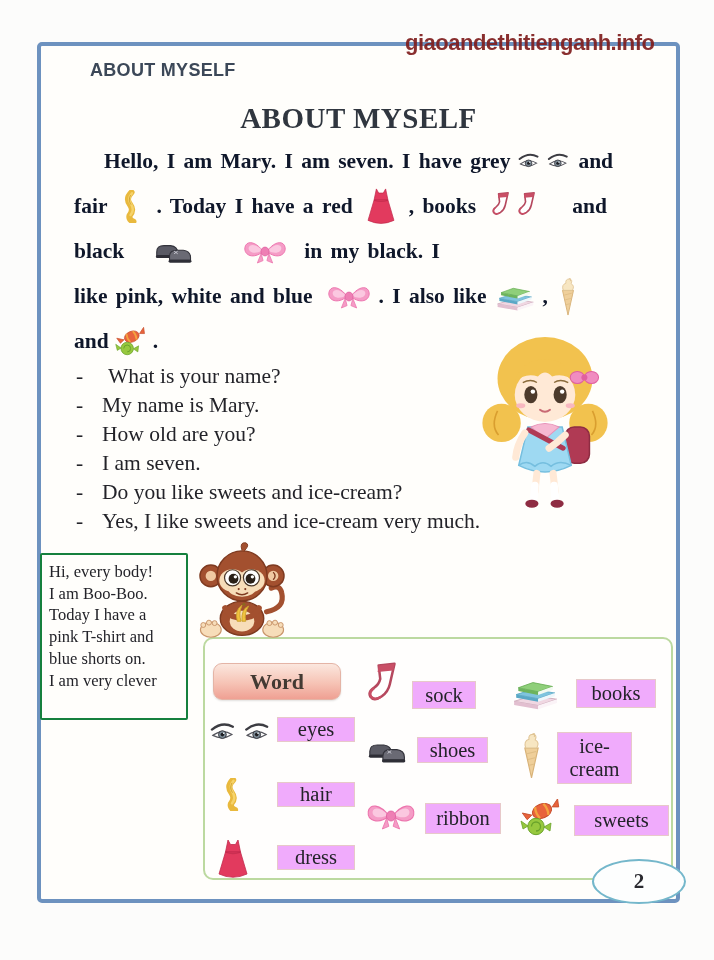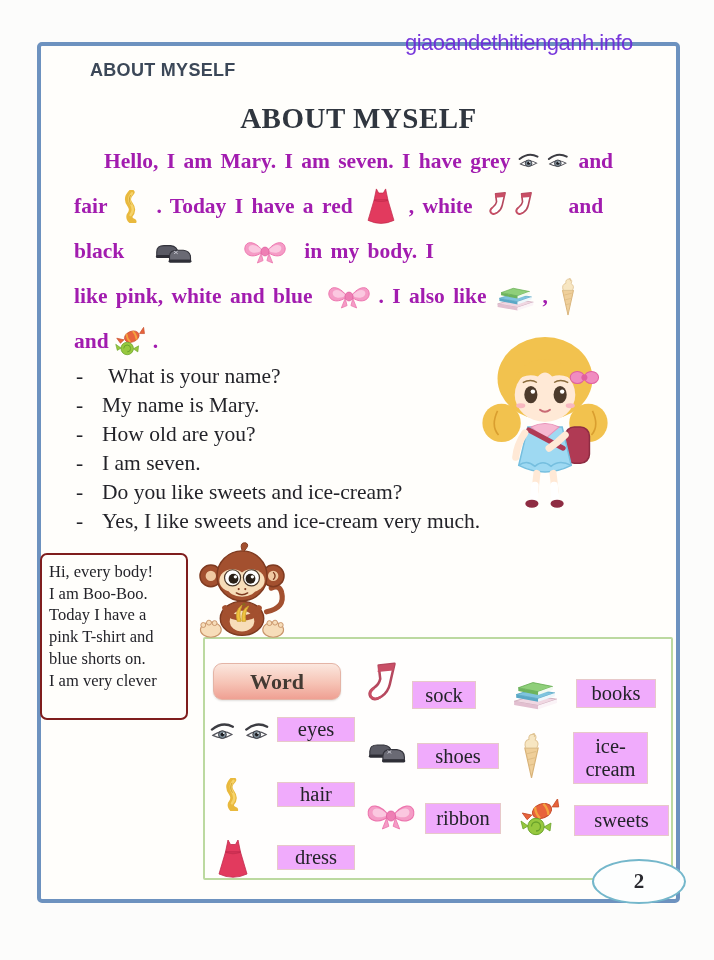--- a/index.html
+++ b/index.html
@@ -8,61 +8,61 @@
   .abs { position:absolute; }
 
   .page-frame {
     left:37px; top:42px; width:643px; height:861px;
     border:4px solid #6d92bf; border-radius:5px;
     background:#fffefb;
   }
   .watermark {
     left:405px; top:30px; width:300px;
     font-family:"Liberation Sans", sans-serif;
-    font-weight:normal; font-size:22px; letter-spacing:-0.5px;
-    color:#6d28d9; opacity:0.92; z-index:5;
+    font-weight:bold; font-size:22px; letter-spacing:-0.5px;
+    color:#7f1d1d; opacity:0.92; z-index:5;
   }
   .small-header {
     left:90px; top:60px;
     font-family:"Liberation Sans", sans-serif;
     font-weight:bold; font-size:18px; letter-spacing:0.3px;
     color:#3c4858;
   }
   .main-title {
     left:37px; top:102px; width:643px; text-align:center;
     font-weight:bold; font-size:29px; letter-spacing:0.5px;
     color:#30363f;
   }
 
   .para { left:74px; top:139px; width:575px; }
   .pline {
     display:flex; align-items:center; height:45px;
-    font-weight:bold; font-size:21.5px; color:#a21caf;
+    font-weight:bold; font-size:21.5px; color:#0f172a;
     word-spacing:3px; white-space:pre;
   }
   .pline .seg { display:inline-block; }
   .icon { display:inline-block; flex:0 0 auto; }
 
   .dialogue { left:74px; top:362px; width:480px; }
   .drow { display:flex; height:29px; align-items:center; font-size:21.5px; color:#232329; }
   .drow .dash { width:28px; padding-left:2px; }
 
   .speech-box {
     left:40px; top:553px; width:148px; height:167px;
-    border:2px solid #7f1d1d; border-radius:7px; background:#fffefb;
+    border:2px solid #15803d; border-radius:2px; background:#fffefb;
     padding:6px 7px; z-index:3;
   }
   .speech-line { font-size:16.5px; line-height:21.7px; color:#232329; }
 
   .girl-wrap { left:464px; top:330px; width:162px; height:202px; }
   .monkey-wrap { left:194px; top:540px; width:96px; height:102px; z-index:2; }
 
   .word-box {
     left:203px; top:637px; width:470px; height:243px;
-    border:2px solid #bcd9a0; border-radius:2px; background:#fffefd;
+    border:2px solid #bcd9a0; border-radius:10px; background:#fffefd;
   }
   .word-btn {
     left:8px; top:24px; width:128px; height:37px;
     background:linear-gradient(180deg,#fbe7de 0%, #f6c3b5 55%, #efa093 100%);
     border:1px solid #e4b4a6; border-radius:9px;
     display:flex; align-items:center; justify-content:center;
     font-weight:bold; font-size:22px; color:#433a33;
     box-shadow:0 1px 2px rgba(0,0,0,0.12);
   }
   .vlabel {
@@ -205,35 +205,35 @@
   </div>
   <div class="pline">
     <span class="seg">fair</span>
     <svg class="icon" style="width:17px;height:33px;margin:0 16px">
         <use href="#sym-hair"></use>
       </svg>
     <span class="seg">. Today I have a red</span>
     <svg class="icon" style="width:32px;height:37px;margin:0 12px">
         <use href="#sym-dress"></use>
       </svg>
-    <span class="seg">, white</span>
+    <span class="seg">, books</span>
     <svg class="icon" style="width:52px;height:34px;margin:0 30px 0 14px">
         <use href="#sym-socks"></use>
       </svg>
     <span class="seg">and</span>
   </div>
   <div class="pline">
     <span class="seg">black</span>
     <svg class="icon" style="width:42px;height:24px;margin:0 30px">
         <use href="#sym-shoes"></use>
       </svg>
     <svg class="icon" style="width:46px;height:29px;margin:0 16px">
         <use href="#sym-bow"></use>
       </svg>
-    <span class="seg">in my body. I</span>
+    <span class="seg">in my black. I</span>
   </div>
   <div class="pline">
     <span class="seg">like pink, white and blue</span>
     <svg class="icon" style="width:46px;height:29px;margin:0 6px 0 14px">
         <use href="#sym-bow"></use>
       </svg>
     <span class="seg">. I also like</span>
     <svg class="icon" style="width:40px;height:30px;margin:0 8px">
         <use href="#sym-books"></use>
       </svg>
@@ -382,26 +382,26 @@
   <div class="abs vlabel" style="left:371px;top:40px;width:80px;height:29px">books</div>
 
   <svg class="abs" style="left:5px;top:82px;width:61px;height:23px">
       <use href="#sym-eyes"></use>
     </svg>
   <div class="abs vlabel" style="left:72px;top:78px;width:78px;height:25px">eyes</div>
 
   <svg class="abs" style="left:162px;top:99px;width:43px;height:27px">
       <use href="#sym-shoes"></use>
     </svg>
-  <div class="abs vlabel" style="left:212px;top:104px;width:82px;height:26px">shoes</div>
+  <div class="abs vlabel" style="left:212px;top:98px;width:71px;height:26px">shoes</div>
 
   <svg class="abs" style="left:316px;top:94px;width:21px;height:46px">
       <use href="#sym-cone"></use>
     </svg>
-  <div class="abs vlabel" style="left:368px;top:93px;width:75px;height:52px;padding:12px 10px">ice-cream</div>
+  <div class="abs vlabel" style="left:352px;top:93px;width:75px;height:52px;padding:12px 10px">ice-cream</div>
 
   <svg class="abs" style="left:18px;top:139px;width:20px;height:33px">
       <use href="#sym-hair"></use>
     </svg>
   <div class="abs vlabel" style="left:72px;top:143px;width:78px;height:25px">hair</div>
 
   <svg class="abs" style="left:160px;top:160px;width:52px;height:34px">
       <use href="#sym-bow"></use>
     </svg>
   <div class="abs vlabel" style="left:220px;top:164px;width:76px;height:31px">ribbon</div>

